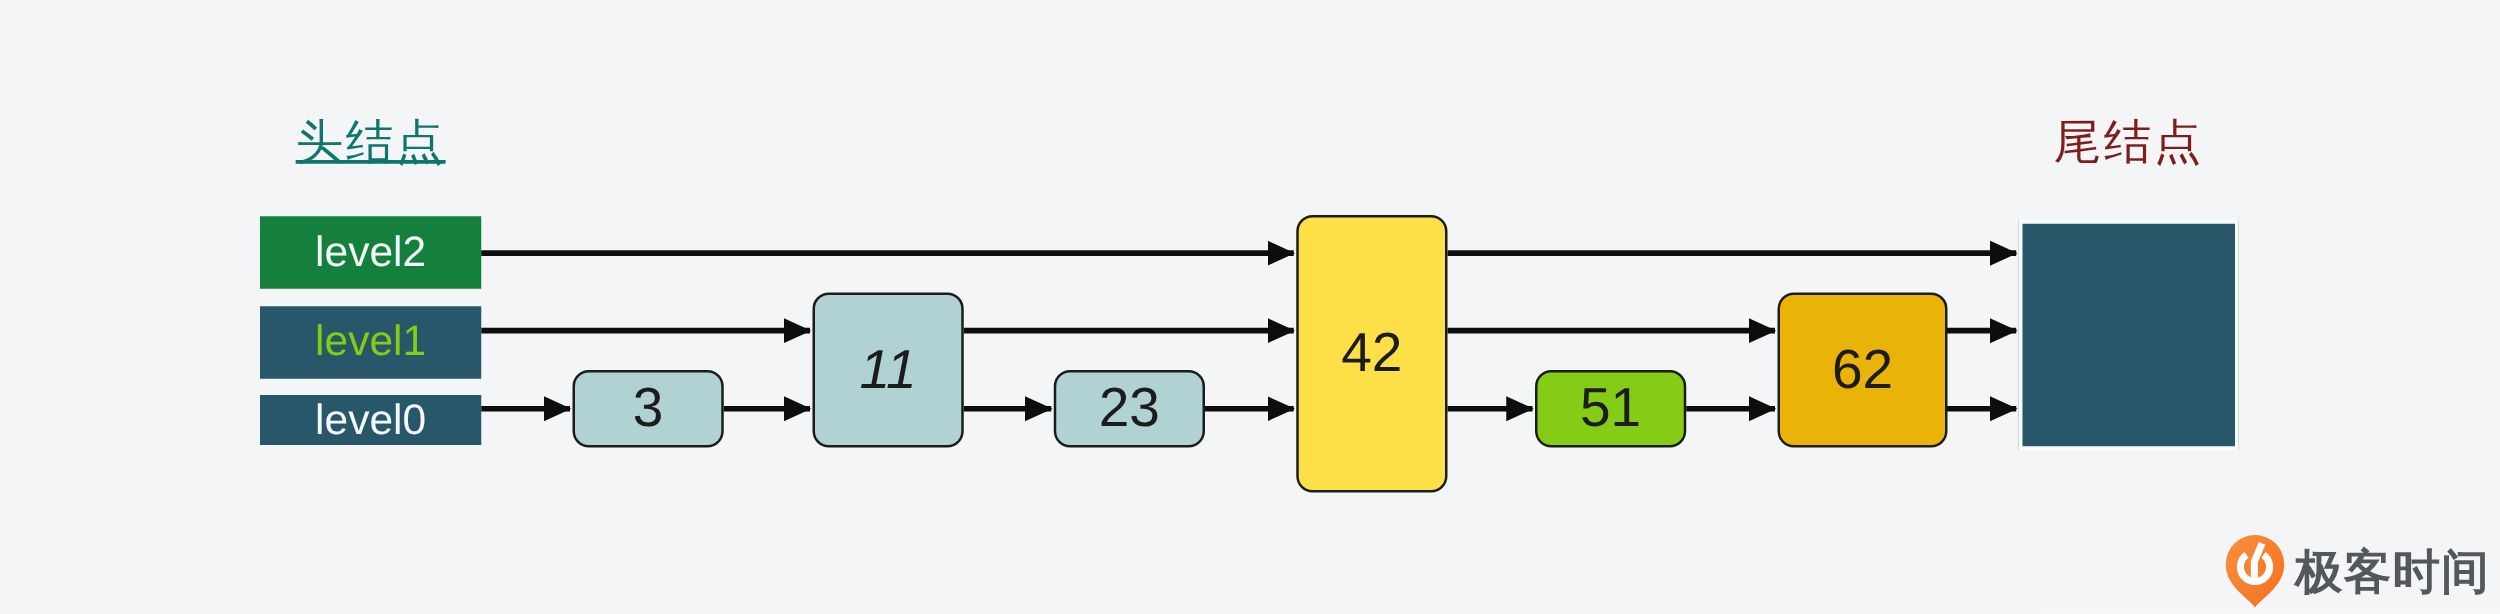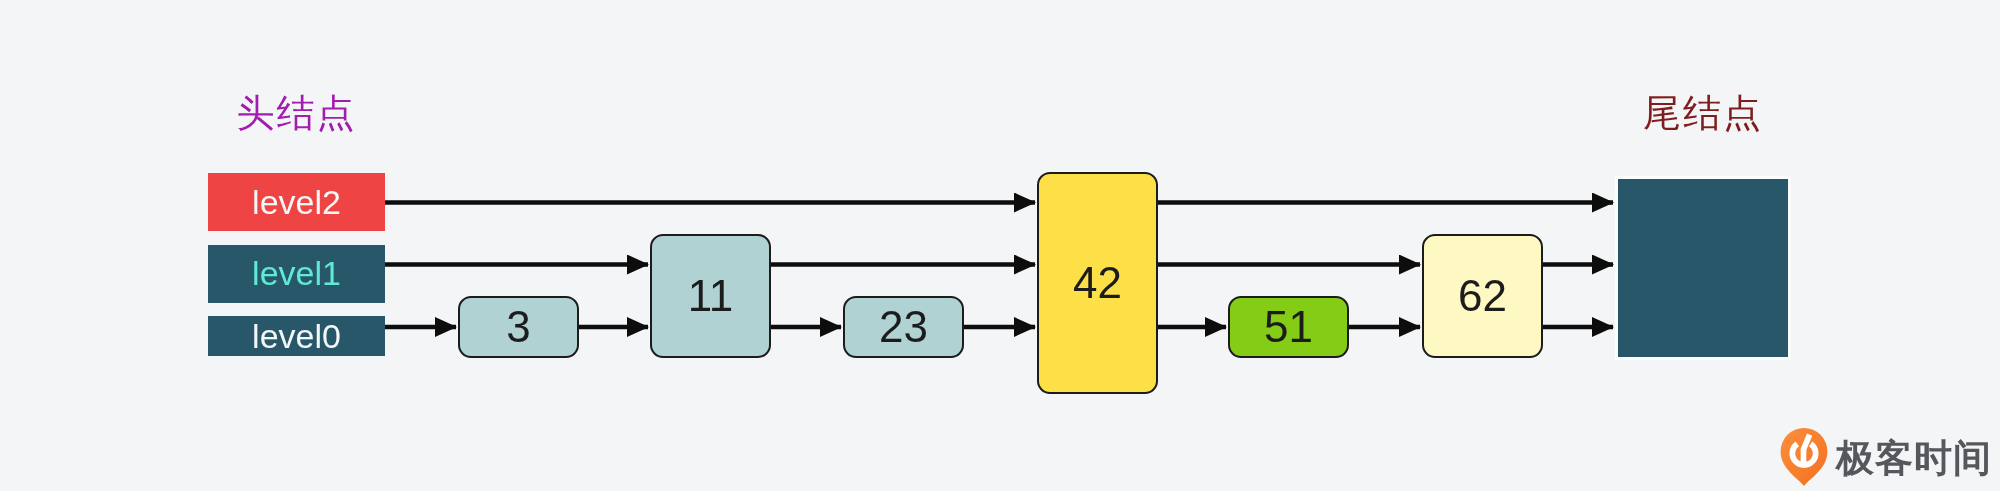--- a/index.html
+++ b/index.html
@@ -49,29 +49,29 @@
     letter-spacing:1px;
     margin-left:8px;
     line-height:1;
   }
 </style>
 </head>
 <body>
 
 <div id="stage" style="background: rgb(244, 245, 246);">
 
-  <div class="side-label" style="left: 208px; width: 177px; color: #a21caf;">头结点</div>
+  <div class="side-label" style="left: 208px; width: 177px; color: #0f766e; text-decoration: underline;">头结点</div>
 
   <div class="side-label" style="left: 1615px; width: 176px; color: #7f1d1d;">尾结点</div>
 
   <div class="head-box" id="head-box" style="left: 208px; top: 173px; width: 177px; height: 183px;">
-      <div class="head-row" style="height: 58px; background: #ef4444; color: rgb(242, 247, 247);">
+      <div class="head-row" style="height: 58px; background: #15803d; color: rgb(242, 247, 247);">
         <span>level2</span>
       </div>
-      <div class="head-row" style="height: 58px; background: rgb(41, 87, 106); color: #5eead4;">
+      <div class="head-row" style="height: 58px; background: rgb(41, 87, 106); color: #84cc16;">
         <span>level1</span>
       </div>
       <div class="head-row" style="height: 40px; background: rgb(41, 87, 106); color: rgb(242, 247, 247);">
         <span>level0</span>
       </div>
     </div>
 
   <svg id="arrows" width="2000" height="491">
     <defs>
       <marker id="ah" markerUnits="userSpaceOnUse" markerWidth="26" markerHeight="22" refX="21" refY="10" orient="auto">
@@ -92,33 +92,33 @@
         <line x1="1543" x2="1613" y1="264.5" y2="264.5" stroke="#0d0d0d" stroke-width="4.5" marker-end="url(#ah)"></line>
         <line x1="385" x2="1035" y1="202.5" y2="202.5" stroke="#0d0d0d" stroke-width="4.5" marker-end="url(#ah)"></line>
         <line x1="1158" x2="1613" y1="202.5" y2="202.5" stroke="#0d0d0d" stroke-width="4.5" marker-end="url(#ah)"></line>
       </g>
   </svg>
 
   <div id="nodes-layer">
       <div class="sl-node" style="left: 458px; top: 296px; width: 121px; height: 62px; background: rgb(176, 210, 211); border: 2.5px solid rgb(28, 28, 28); color: rgb(28, 28, 28);">
         <span>3</span>
       </div>
-      <div class="sl-node" style="left: 650px; top: 234px; width: 121px; height: 124px; background: rgb(176, 210, 211); border: 2.5px solid rgb(28, 28, 28); color: rgb(28, 28, 28);">
+      <div class="sl-node" style="left: 650px; top: 234px; width: 121px; height: 124px; background: rgb(176, 210, 211); border: 2.5px solid rgb(28, 28, 28); color: rgb(28, 28, 28); font-style: italic;">
         <span>11</span>
       </div>
       <div class="sl-node" style="left: 843px; top: 296px; width: 121px; height: 62px; background: rgb(176, 210, 211); border: 2.5px solid rgb(28, 28, 28); color: rgb(28, 28, 28);">
         <span>23</span>
       </div>
       <div class="sl-node" style="left: 1037px; top: 172px; width: 121px; height: 222px; background: #fde047; border: 2.5px solid rgb(28, 28, 28); color: rgb(28, 28, 28);">
         <span>42</span>
       </div>
       <div class="sl-node" style="left: 1228px; top: 296px; width: 121px; height: 62px; background: #84cc16; border: 2.5px solid rgb(28, 28, 28); color: rgb(28, 28, 28);">
         <span>51</span>
       </div>
-      <div class="sl-node" style="left: 1422px; top: 234px; width: 121px; height: 124px; background: #fef9c3; border: 2.5px solid rgb(28, 28, 28); color: rgb(28, 28, 28);">
+      <div class="sl-node" style="left: 1422px; top: 234px; width: 136px; height: 124px; background: #eab308; border: 2.5px solid rgb(28, 28, 28); color: rgb(28, 28, 28);">
         <span>62</span>
       </div>
     </div>
 
   <div class="tail-box" id="tail-box" style="left: 1615px; top: 176px; width: 176px; height: 184px; background: rgb(41, 87, 106); border: 3px solid rgb(251, 252, 252);"></div>
 
   <div class="brand">
     <svg width="48" height="59" viewBox="0 0 46 58">
       <defs>
         <linearGradient id="lg" x1="0" y1="0" x2="1" y2="1">

